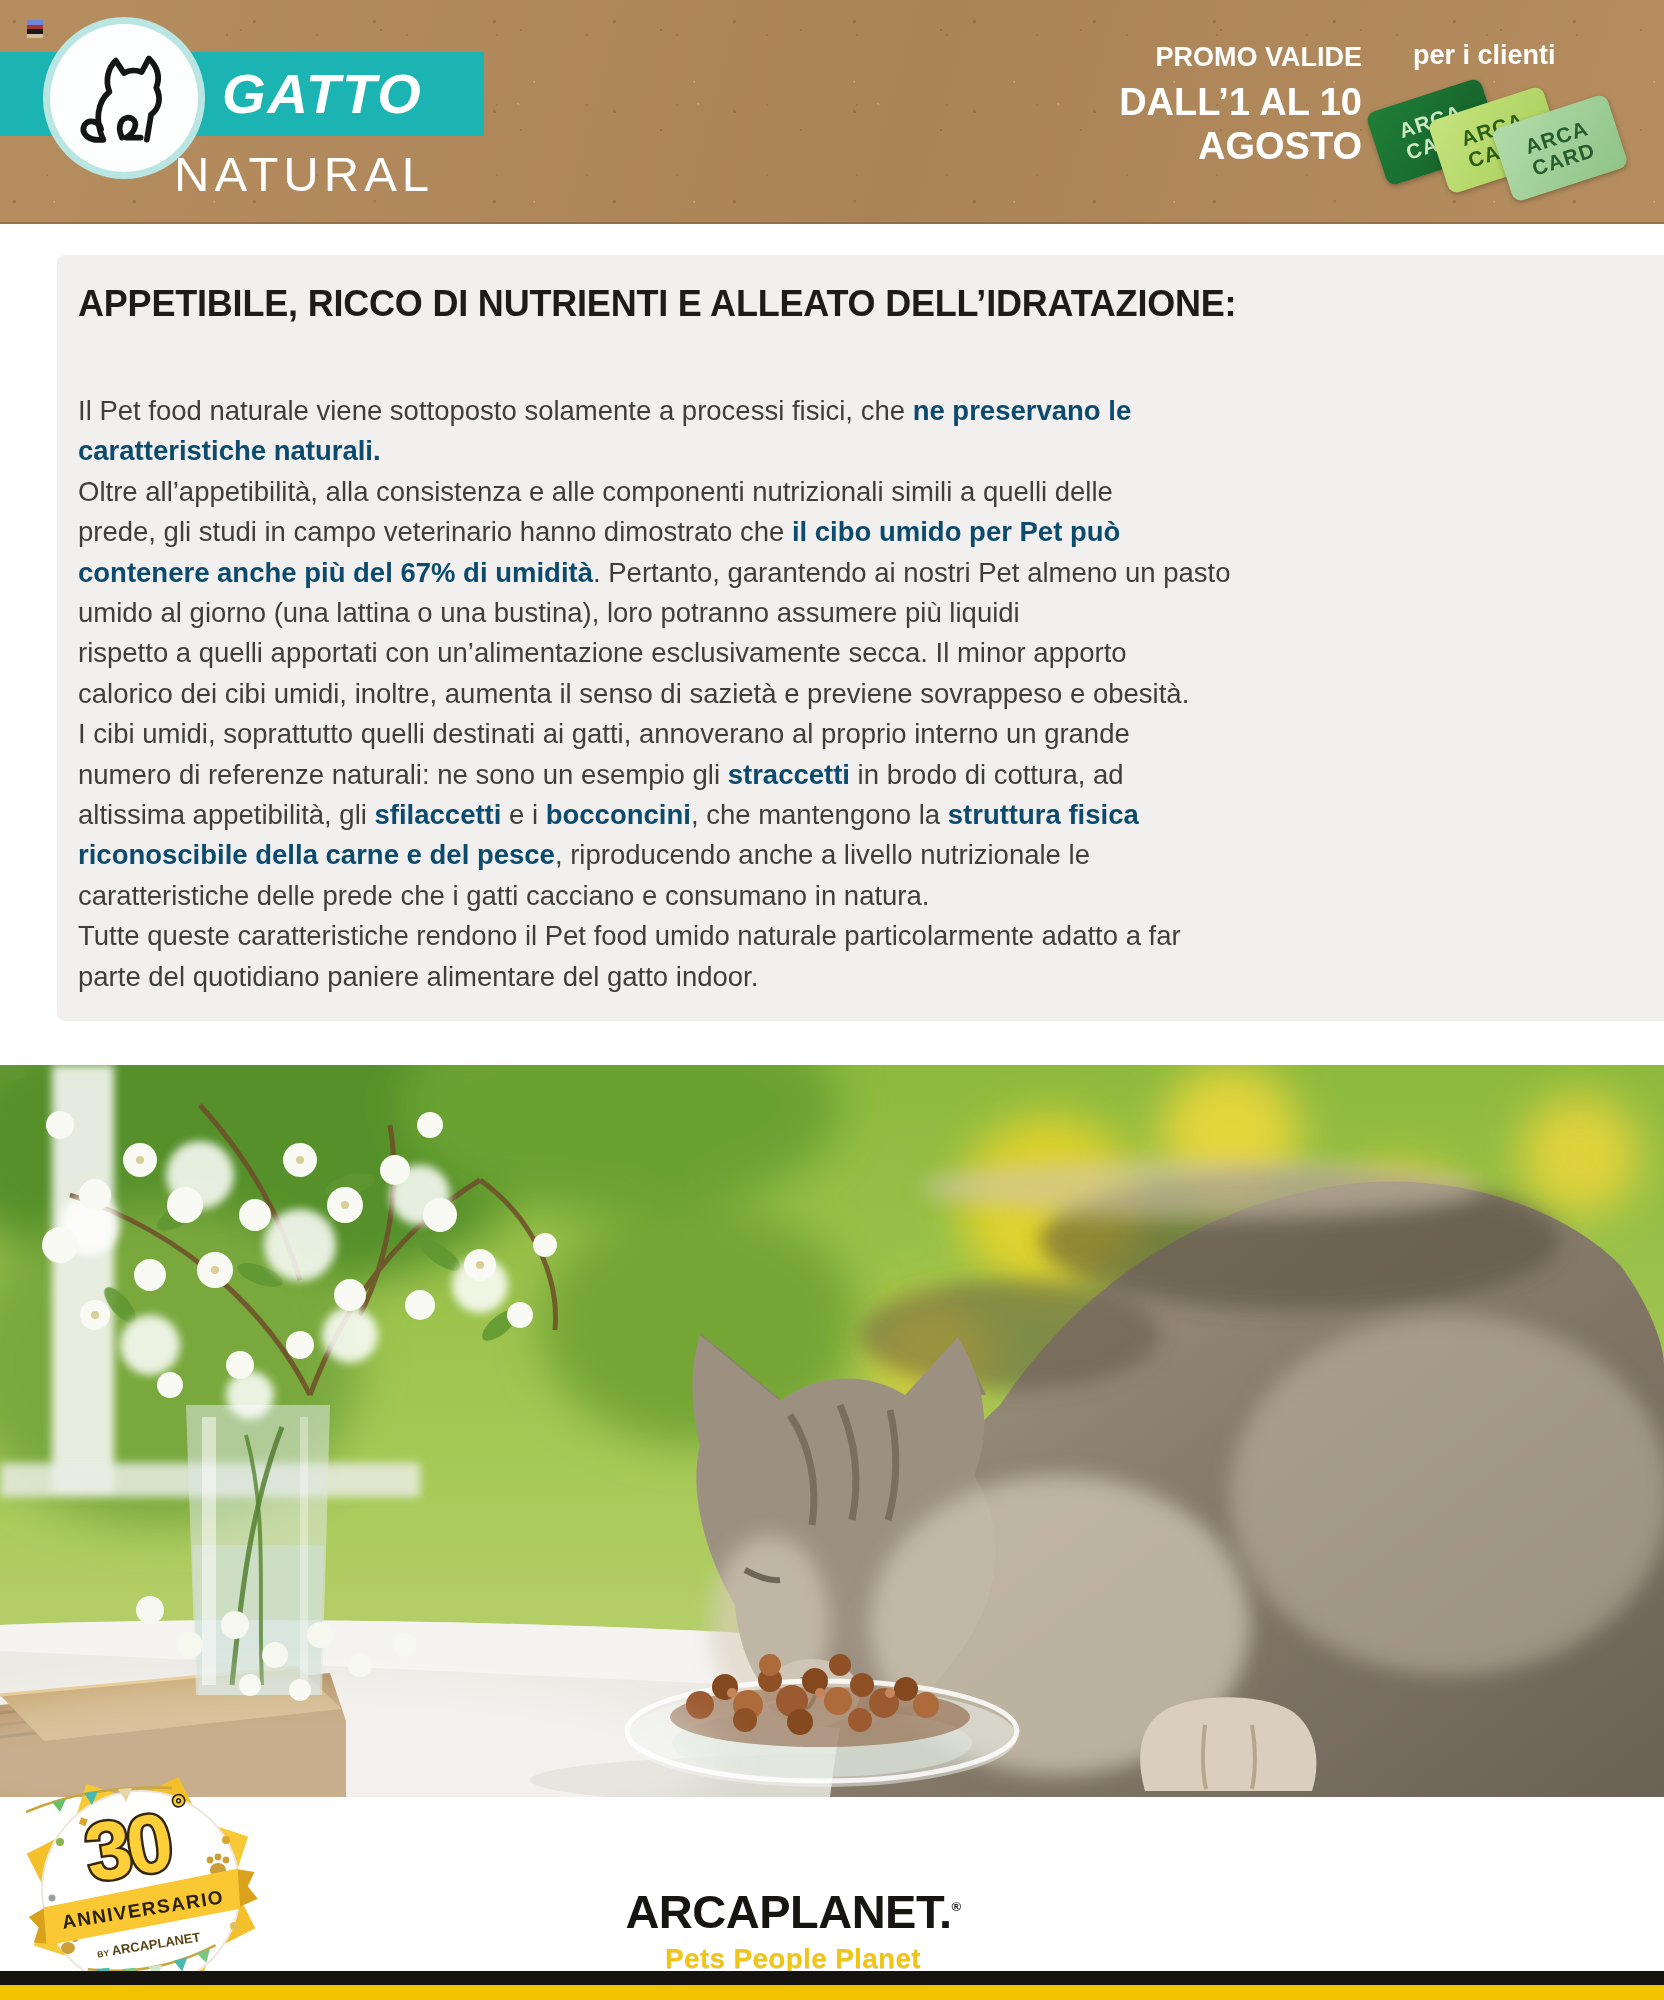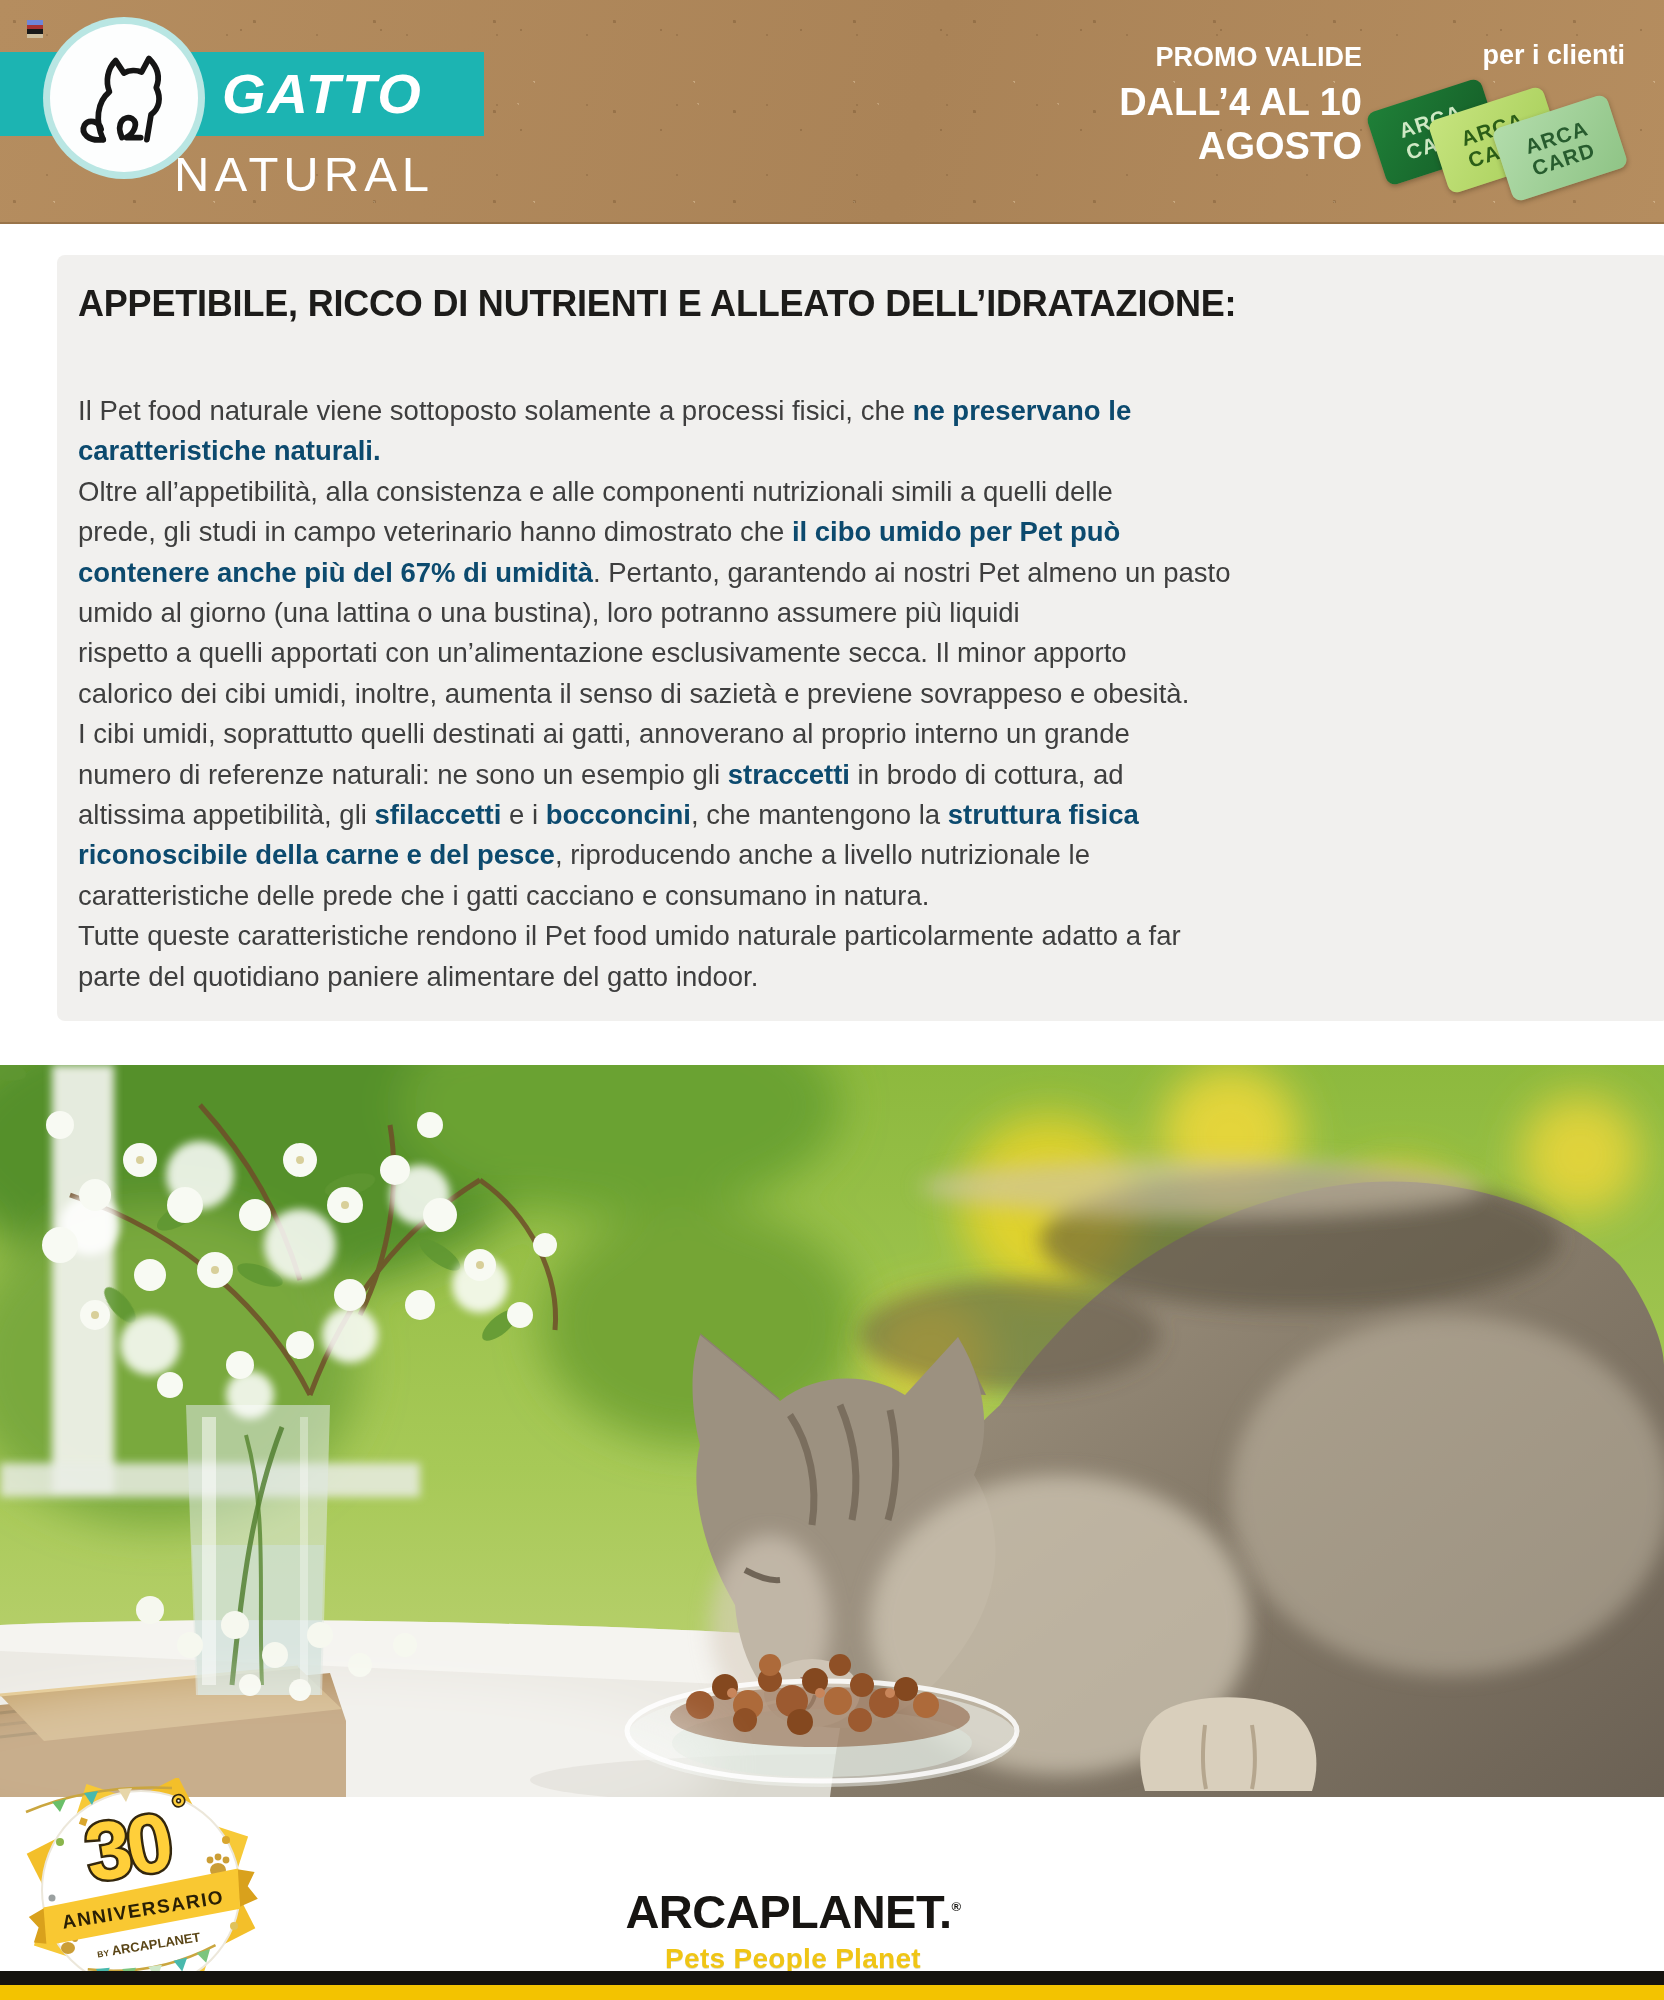--- a/index.html
+++ b/index.html
@@ -22,21 +22,21 @@
   .mf1{background:#6f86d8;} .mf2{background:#a83232;} .mf3{background:#191919;} .mf4{background:#cfc0a0;}
   .band{position:absolute;left:0;top:52px;width:484px;height:84px;background:#1cb4b2;}
   .band-title{position:absolute;left:204px;top:0;line-height:84px;font-size:56px;font-style:italic;
     font-weight:800;color:#ffffff;letter-spacing:2px;padding-left:18px;}
   .logo-circle{position:absolute;left:50px;top:24px;width:148px;height:148px;border-radius:50%;
     background:#fdfefe;box-shadow:0 0 0 7px #b9e6e3;display:flex;align-items:center;justify-content:center;}
   .subtitle{position:absolute;left:174px;top:146px;font-size:49px;font-weight:500;color:#ffffff;letter-spacing:5px;}
   .promo{position:absolute;right:302px;top:42px;text-align:right;color:#ffffff;font-weight:800;}
   .promo-l1{font-size:27px;margin-bottom:7px;}
   .promo-l2,.promo-l3{font-size:38px;line-height:44px;}
-  .clients{position:absolute;left:1413px;top:40px;width:212px;text-align:right;
+  .clients{position:absolute;left:1413px;top:40px;width:212px;text-align:left;
     font-size:27px;font-weight:800;color:#ffffff;}
   .cards{position:absolute;left:1372px;top:78px;width:292px;height:134px;}
   .card{position:absolute;width:120px;height:76px;border-radius:9px;transform:rotate(-18deg);
     box-shadow:0 2px 5px rgba(40,30,10,.35);display:flex;flex-direction:column;align-items:center;
     justify-content:center;font-weight:800;line-height:1;}
   .card span{font-size:21px;letter-spacing:1px;}
   .card .c2{margin-top:2px;}
   .card-1{left:2px;top:16px;background:linear-gradient(135deg,#1f8038,#145a26);color:#cfe9c4;}
   .card-2{left:64px;top:24px;background:linear-gradient(135deg,#c6e47e,#a6cd58);color:#2b5e17;}
   .card-3{left:128px;top:32px;background:linear-gradient(135deg,#b2dcab,#8fc486);color:#275c2e;}
@@ -87,21 +87,21 @@
           <path d="M30,90 C16,92 8,84 12,76 C16,70 26,72 28,80"></path>
           <path d="M48,88 C42,74 50,66 58,70 C64,74 60,84 52,88 L66,88"></path>
         </g>
       </svg>
     </div>
 
     <div class="subtitle">NATURAL</div>
 
     <div class="promo">
       <div class="promo-l1">PROMO VALIDE</div>
-      <div class="promo-l2">DALL’4 AL 10</div>
+      <div class="promo-l2">DALL’1 AL 10</div>
       <div class="promo-l3">AGOSTO</div>
     </div>
 
     <div class="clients">per i clienti</div>
 
     <div class="cards">
       <div class="card card-1">
         <span class="c1">ARCA</span>
         <span class="c2">CARD</span>
       </div>

